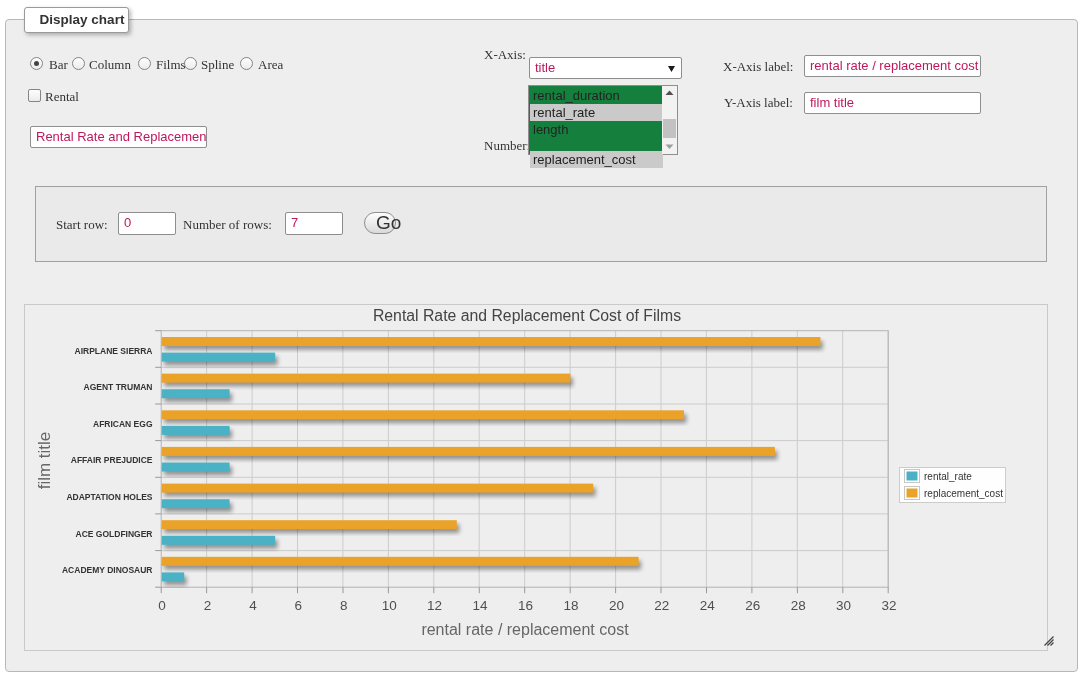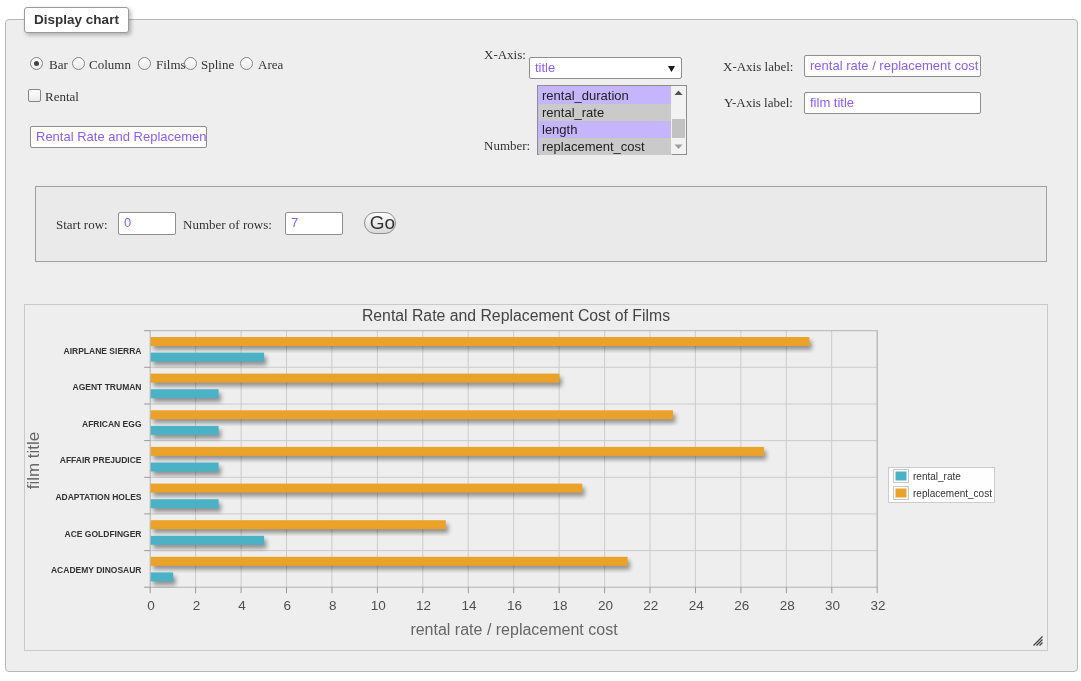--- a/index.html
+++ b/index.html
@@ -1,20 +1,20 @@
 <!DOCTYPE html>
 <html><head>
 <meta charset="utf-8">
 <style>
   * { margin:0; padding:0; box-sizing:border-box; }
   html,body { width:1081px; height:681px; background:#ffffff; font-family:"Liberation Sans", sans-serif; }
   body { position:relative; overflow:hidden; }
-  .abs { position:absolute; }
+  .abs { position:absolute;padding-left:11px; }
   .lbl { position:absolute; font-size:13px; color:#333; white-space:nowrap;font-family:Liberation Serif, serif; }
-  .tin { position:absolute; border:1px solid #8e8e8e; border-radius:2px; background:#fff; font-family:"Liberation Sans", sans-serif; font-size:13px; color:#8b5cf6; padding:0 0 0 5px; line-height:20px; white-space:nowrap; overflow:hidden; }
+  .tin { position:absolute; border:1px solid #8e8e8e; border-radius:2px; background:#fff; font-family:"Liberation Sans", sans-serif; font-size:13px; color:#be185d; padding:0 0 0 5px; line-height:20px; white-space:nowrap; overflow:hidden; }
   .radio { position:absolute; width:13px; height:13px; border:1px solid #858585; border-radius:50%; background:linear-gradient(#fdfdfd,#ececec); }
   .radio.sel::after { content:""; position:absolute; left:3px; top:3px; width:5px; height:5px; border-radius:50%; background:#434343; }
   .cb { position:absolute; width:13px; height:13px; border:1px solid #858585; border-radius:2px; background:linear-gradient(#fdfdfd,#ececec); }
 </style>
 </head>
 <body>
 
   <div class="abs" style="left:5px; top:19px; width:1073px; height:653px; background:#eeeeee; border:1px solid #b8b8b8; border-radius:4px;"></div>
 
   <div class="abs" style="left:24px; top:7px; width:105px; height:26px; background:#fff; border:1px solid #9a9a9a; border-radius:3px; box-shadow:2px 2px 4px rgba(0,0,0,0.28); text-align:center; font-weight:bold; font-size:13.5px; color:#333; line-height:24px;">Display chart</div>
@@ -36,25 +36,25 @@
   <div class="tin" style="left:30px; top:126px; width:177px; height:22px;">Rental Rate and Replacement Cost of Films</div>
 
   <div class="lbl" style="left:484px; top:47px;">X-Axis:</div>
   <div class="tin" style="left:529px; top:57px; width:153px; height:22px;">title
     <svg width="7" height="6" style="position:absolute; right:6px; top:8px;">
       <path d="M0 0 L7 0 L3.5 6 Z" fill="#1a1a1a"></path>
     </svg>
   </div>
 
   <div class="lbl" style="left:484px; top:138px;">Number:</div>
-  <div class="abs" style="left:528px; top:85px; width:150px; height:70px; background:#c4b5fd; border:1px solid #8e8e8e;margin-left:9px;">
+  <div class="abs" style="left:528px; top:85px; width:150px; height:70px; background:#15803d; border:1px solid #8e8e8e;">
     <div style="position:absolute; left:1px; top:1px; width:133px; font-size:13px; color:#222;">
       <div style="height:17px; line-height:17px; padding-left:3px;">rental_duration</div>
       <div style="height:17px; line-height:17px; padding-left:3px; background:#cacaca;">rental_rate</div>
-      <div style="height:17px; line-height:17px; padding-left:3px;">length</div>
+      <div style="height:30px; line-height:17px; padding-left:3px;">length</div>
       <div style="height:17px; line-height:17px; padding-left:3px; background:#cacaca;">replacement_cost</div>
     </div>
 
     <div style="position:absolute; right:0; top:0; width:15px; height:68px; background:#f2f2f2;">
       <svg width="15" height="68" style="display:block;">
 
         <path d="M3.5 9 L7.5 4.5 L11.5 9 Z" fill="#505050"></path>
         <rect x="1" y="33" width="13" height="19" fill="#c2c2c2"></rect>
         <path d="M3.5 58.5 L11.5 58.5 L7.5 63 Z" fill="#9e9e9e"></path>
       </svg>

